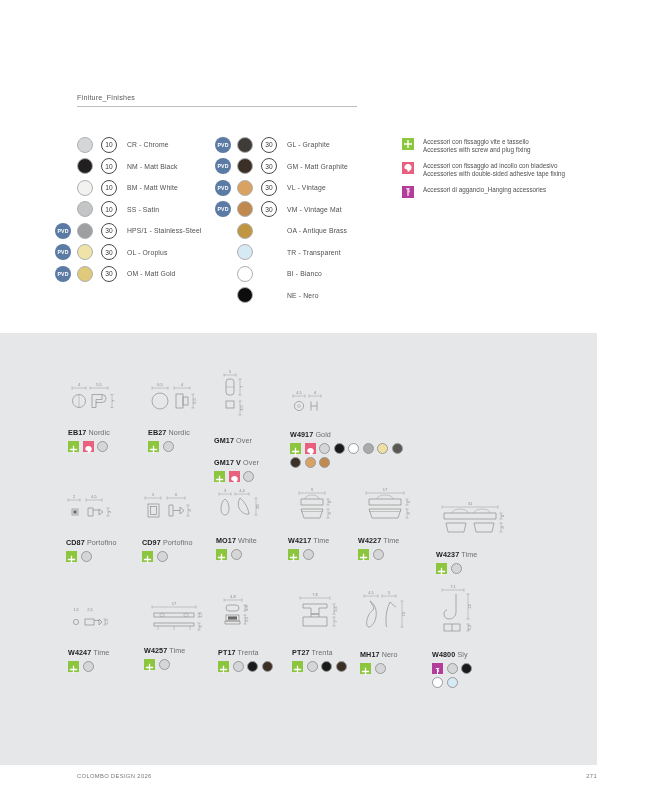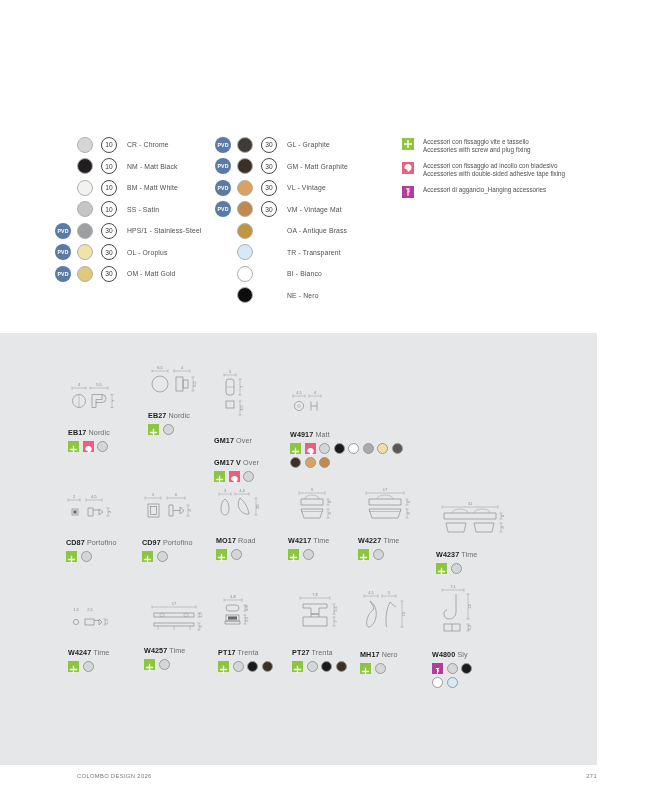--- a/index.html
+++ b/index.html
@@ -104,20 +104,21 @@
   .ln2 { stroke: #8e8e8e; stroke-width: .7; fill:none; }
   .tick{ stroke: #9b9b9b; stroke-width: .5; }
 </style>
 </head>
 <body>
 
 <div class="page">
 
   <div class="legend-area">
 
+    <div class="col-head" id="head-finishes">Finiture_Finishes</div>
 
     <div class="fin-col" id="fin-col-a">
         <div class="fin-row">
           <div class="pvd-slot"></div>
           <div class="swatch-slot">
             <div class="sw" style="background: rgb(212, 214, 216);"></div>
           </div>
           <div class="years-slot">
             <div class="years">10</div>
           </div>
@@ -336,21 +337,21 @@
         <div class="icons-row">
           <div class="tag" style="background: rgb(140, 198, 63);"><svg viewBox="0 0 12 12" width="11" height="11">
               <path d="M5.3 2 H6.7 V5.3 H10 V6.7 H6.7 V10 H5.3 V6.7 H2 V5.3 H5.3 Z" fill="#ffffff"></path>
             </svg></div>
           <div class="tag" style="background: rgb(232, 96, 126);"><svg viewBox="0 0 12 12" width="11" height="11">
               <path d="M6 2.1 C7.9 2.1 9.6 3.5 9.6 5.4 C9.6 7.6 7.6 9.3 6 9.9 C5.2 8.6 5.6 7.6 4.4 7.3 C3.1 7 2.4 6.3 2.4 5.4 C2.4 3.5 4.1 2.1 6 2.1 Z" fill="#ffffff"></path>
             </svg></div>
           <div class="dot" style="background: rgb(212, 214, 216);"></div>
         </div>
       </div>
-      <div class="cell" style="left: 148px; top: 31px;">
+      <div class="cell" style="left: 148px; top: 48px;">
         <div class="draw">
           <svg viewBox="0 0 62 34" width="62" height="34">
             <line x1="4" y1="7" x2="20" y2="7" class="tick"></line>
             <line x1="4" y1="5.4" x2="4" y2="8.6" class="tick"></line>
             <line x1="20" y1="5.4" x2="20" y2="8.6" class="tick"></line>
             <text x="12" y="5.2" class="dim" text-anchor="middle">6,5</text>
             <line x1="26" y1="7" x2="42" y2="7" class="tick"></line>
             <line x1="26" y1="5.4" x2="26" y2="8.6" class="tick"></line>
             <line x1="42" y1="5.4" x2="42" y2="8.6" class="tick"></line>
             <text x="34" y="5.2" class="dim" text-anchor="middle">4</text>
@@ -412,21 +413,21 @@
             <text x="9" y="5.2" class="dim" text-anchor="middle">4,5</text>
             <line x1="19" y1="7" x2="31" y2="7" class="tick"></line>
             <line x1="19" y1="5.4" x2="19" y2="8.6" class="tick"></line>
             <line x1="31" y1="5.4" x2="31" y2="8.6" class="tick"></line>
             <text x="25" y="5.2" class="dim" text-anchor="middle">4</text>
             <circle cx="9" cy="17" r="4.6" class="ln2"></circle>
             <circle cx="9" cy="17" r="1.4" class="ln"></circle>
             <path d="M21 12.4 v9.2 M21 17 h6 M27 12.4 v9.2" class="ln2"></path>
           </svg>
         </div>
-        <div class="prod-name"><b>W4917</b><span> Matt</span></div>
+        <div class="prod-name"><b>W4917</b><span> Gold</span></div>
         <div class="icons-row" style="width: 120px;">
           <div class="tag" style="background: rgb(140, 198, 63);"><svg viewBox="0 0 12 12" width="11" height="11">
               <path d="M5.3 2 H6.7 V5.3 H10 V6.7 H6.7 V10 H5.3 V6.7 H2 V5.3 H5.3 Z" fill="#ffffff"></path>
             </svg></div>
           <div class="tag" style="background: rgb(232, 96, 126);"><svg viewBox="0 0 12 12" width="11" height="11">
               <path d="M6 2.1 C7.9 2.1 9.6 3.5 9.6 5.4 C9.6 7.6 7.6 9.3 6 9.9 C5.2 8.6 5.6 7.6 4.4 7.3 C3.1 7 2.4 6.3 2.4 5.4 C2.4 3.5 4.1 2.1 6 2.1 Z" fill="#ffffff"></path>
             </svg></div>
           <div class="dot" style="background: rgb(212, 214, 216);"></div>
           <div class="dot" style="background: rgb(26, 26, 26);"></div>
           <div class="dot" style="background: rgb(255, 255, 255);"></div>
@@ -508,21 +509,21 @@
             <line x1="33" y1="5.4" x2="33" y2="8.6" class="tick"></line>
             <text x="26" y="5.2" class="dim" text-anchor="middle">4,4</text>
             <path d="M9 12 c3 2 4 6 4 10 c0 4 -2 6 -4 6 c-2 0 -4 -2 -4 -6 c0 -4 1 -8 4 -10 z" class="ln2"></path>
             <path d="M24 11 c5 4 8 10 9 16 c-4 1 -8 -2 -10 -6 c-1 -3 -1 -7 1 -10 z" class="ln2"></path>
             <line x1="40" y1="11" x2="40" y2="28" class="tick"></line>
             <line x1="38.4" y1="11" x2="41.6" y2="11" class="tick"></line>
             <line x1="38.4" y1="28" x2="41.6" y2="28" class="tick"></line>
             <text x="43.2" y="19.5" class="dim" text-anchor="middle" transform="rotate(-90 43.2 19.5)">20</text>
           </svg>
         </div>
-        <div class="prod-name"><b>MO17</b><span> Road</span></div>
+        <div class="prod-name"><b>MO17</b><span> White</span></div>
         <div class="icons-row">
           <div class="tag" style="background: rgb(140, 198, 63);"><svg viewBox="0 0 12 12" width="11" height="11">
               <path d="M5.3 2 H6.7 V5.3 H10 V6.7 H6.7 V10 H5.3 V6.7 H2 V5.3 H5.3 Z" fill="#ffffff"></path>
             </svg></div>
           <div class="dot" style="background: rgb(212, 214, 216);"></div>
         </div>
       </div>
       <div class="cell" style="left: 288px; top: 154px;">
         <div class="draw">
           <svg viewBox="0 0 54 36" width="54" height="36">

